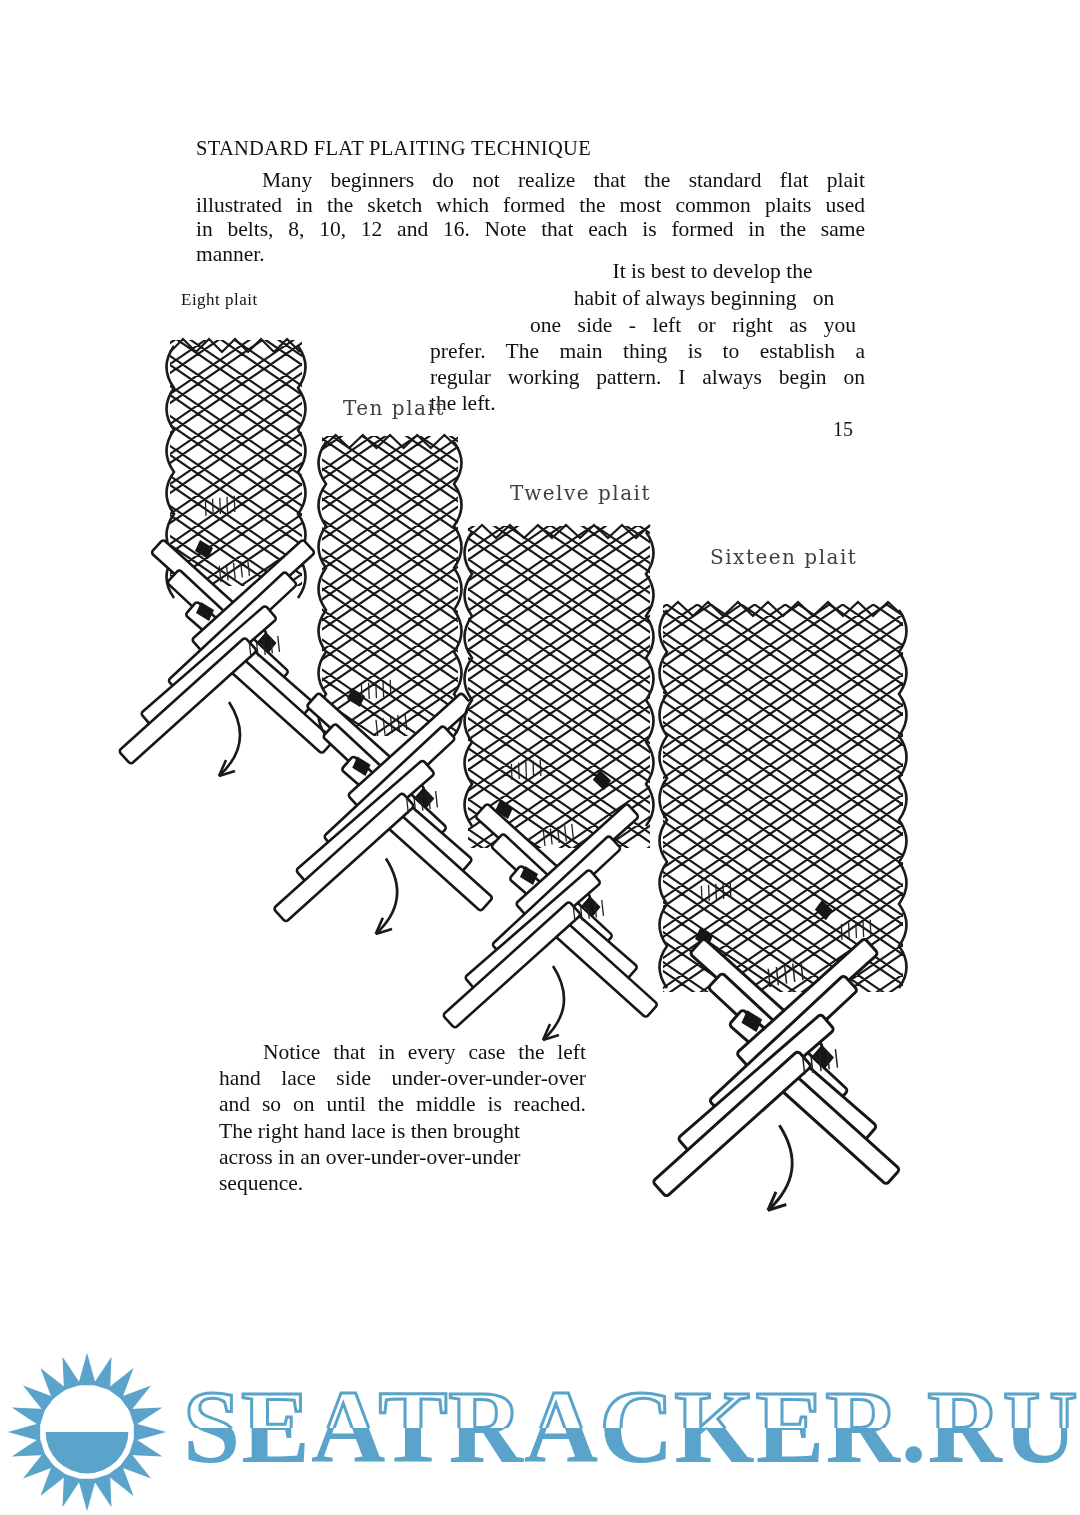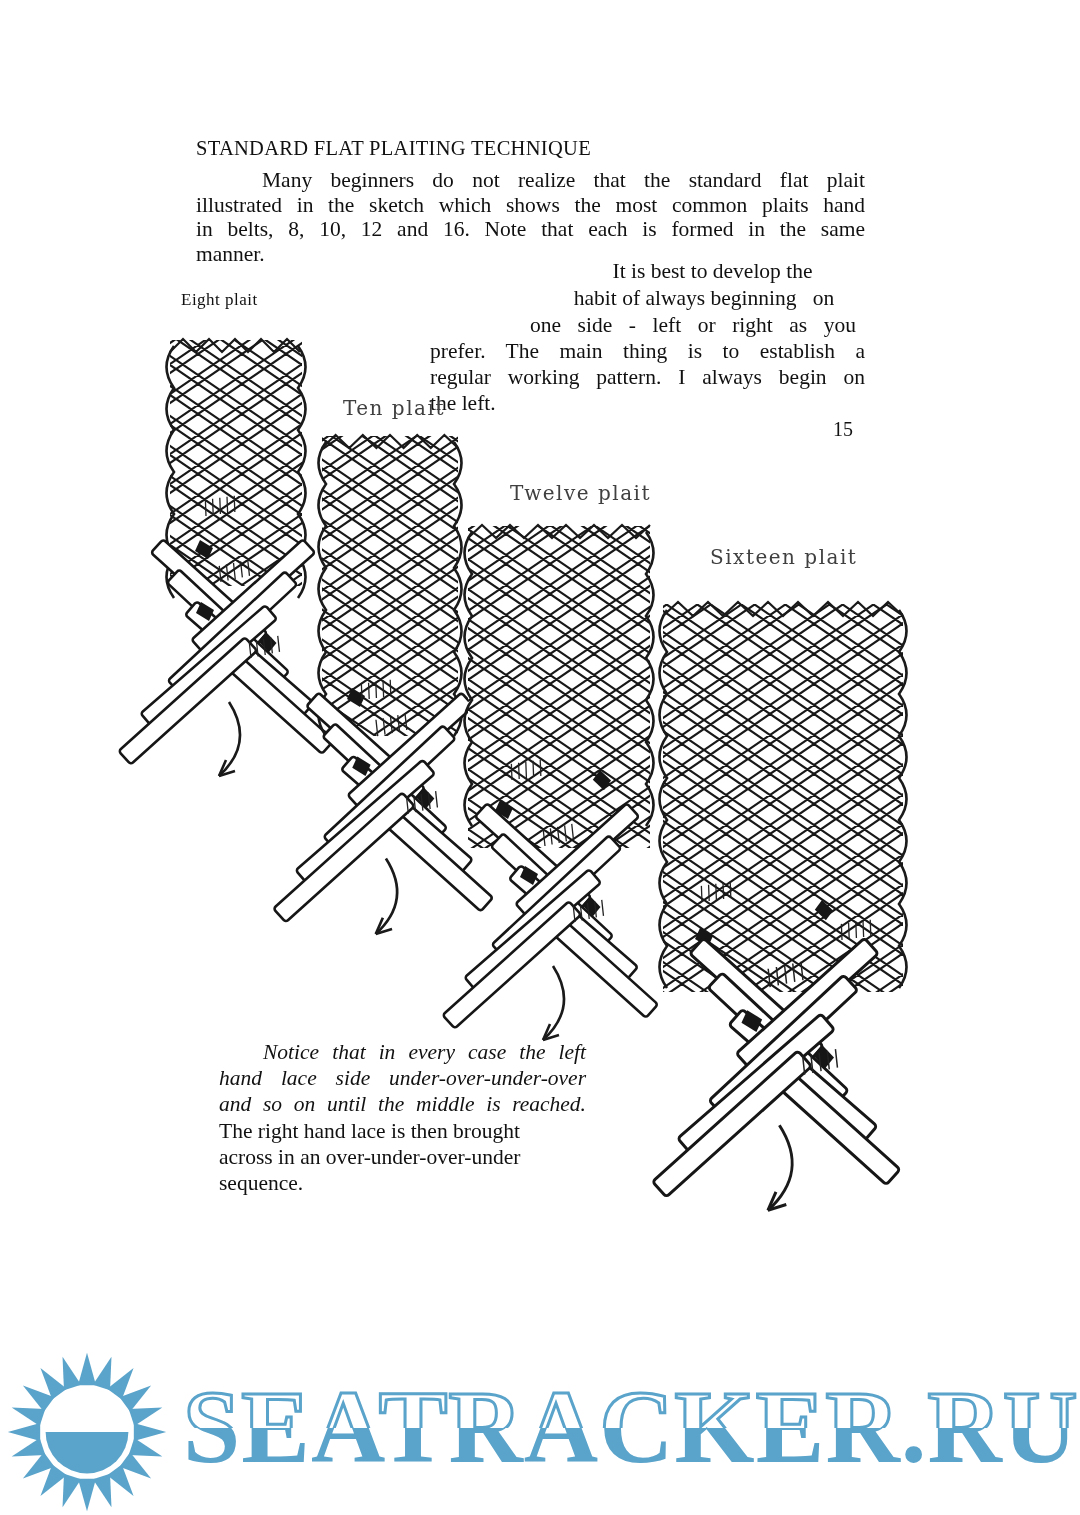--- a/index.html
+++ b/index.html
@@ -14,21 +14,21 @@
   .side-line{font-size:21.5px;line-height:26px;white-space:nowrap;}
   .side-just{white-space:normal;text-align:justify;text-align-last:justify;}
   .side-right{text-align:center;}
   #page-number{left:833px;top:418px;font-size:20px;}
   .plait-label{font-family:"DejaVu Serif",serif;font-size:20px;letter-spacing:1.5px;white-space:nowrap;color:#404040;}
   #label-eight{left:181px;top:290px;font-family:Liberation Serif, serif;font-size:17px;letter-spacing:.5px;}
   #label-ten{left:343px;top:396px;}
   #label-twelve{left:510px;top:481px;}
   #label-sixteen{left:710px;top:545px;}
   #closing{left:219px;top:1039px;width:367px;font-size:21.5px;line-height:26.2px;}
-  #closing .j{text-align:justify;text-align-last:justify;font-style:italic;}
+  #closing .j{text-align:justify;text-align-last:justify;}
   #closing .indent{padding-left:44px;}
   
   #braids{left:0;top:0;pointer-events:none;}
   .strip{fill:#ffffff;stroke:#161616;stroke-width:2.6px;}
   .ink{stroke:#1a1a1a;fill:none;}
   
   #watermark{left:0;top:1345px;width:1080px;height:170px;}
   #wm-sun{position:absolute;left:6px;top:6px;}
   .wm-text{font-family:"Liberation Serif",serif;font-weight:700;font-size:103px;
            letter-spacing:1px;line-height:108px;white-space:nowrap;}
@@ -39,21 +39,21 @@
 </style>
 </head>
 <body>
 
 <div id="page">
 
   <div class="abs" id="heading">STANDARD FLAT PLAITING TECHNIQUE</div>
 
   <div class="abs" id="intro">
     <div class="j indent">Many beginners do not realize that the standard flat plait</div>
-    <div class="j">illustrated in the sketch which shows the most common plaits hand</div>
+    <div class="j">illustrated in the sketch which formed the most common plaits used</div>
     <div class="j">in belts, 8, 10, 12 and 16. Note that each is formed in the same</div>
     <div>manner.</div>
   </div>
 
   <div class="abs side-line side-right" style="left:560px;top:258px;width:305px;">It is best to develop the</div>
   <div class="abs side-line side-just" style="left:530px;top:312px;width:326px;">one side - left or right as you</div>
   <div class="abs side-line side-right" style="left:556px;top:285px;width:296px;">habit of always beginning &nbsp;&nbsp;on</div>
   <div class="abs side-line side-just" style="left:430px;top:338px;width:435px;">prefer. The main thing is to establish a</div>
   <div class="abs side-line side-just" style="left:430px;top:364px;width:435px;">regular working pattern. I always begin on</div>
   <div class="abs side-line" style="left:430px;top:390px;text-align:right;">the left.</div>

